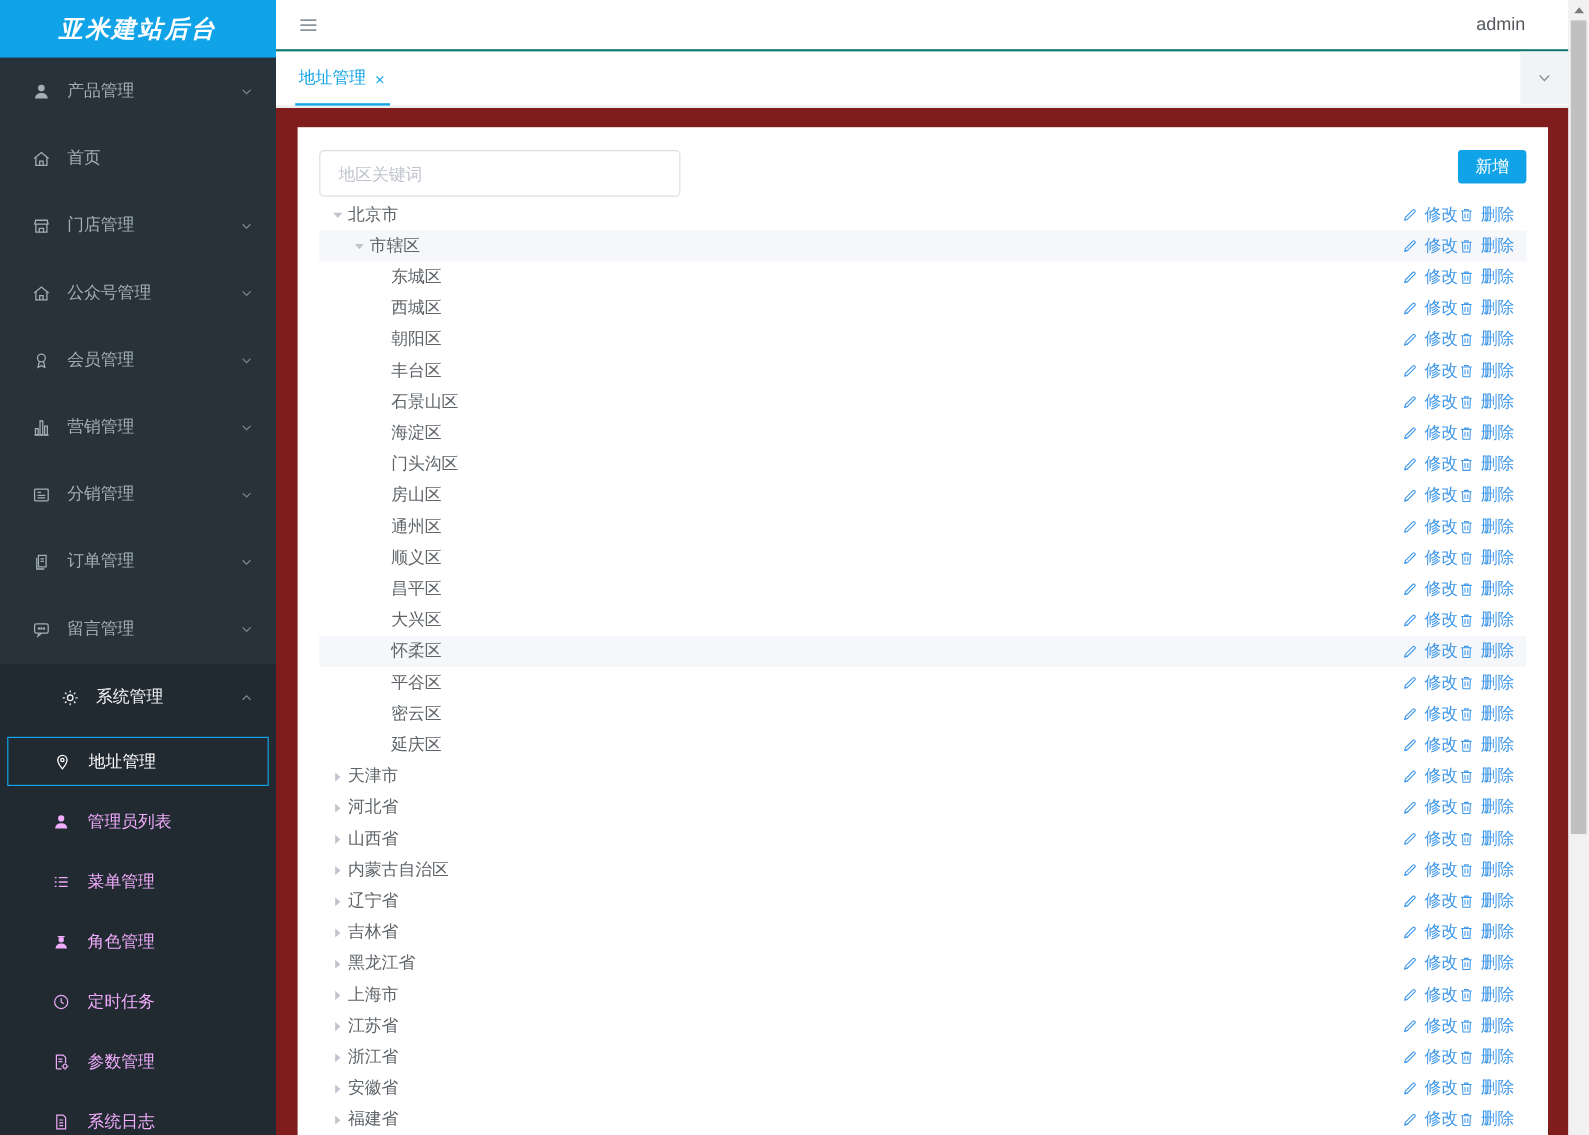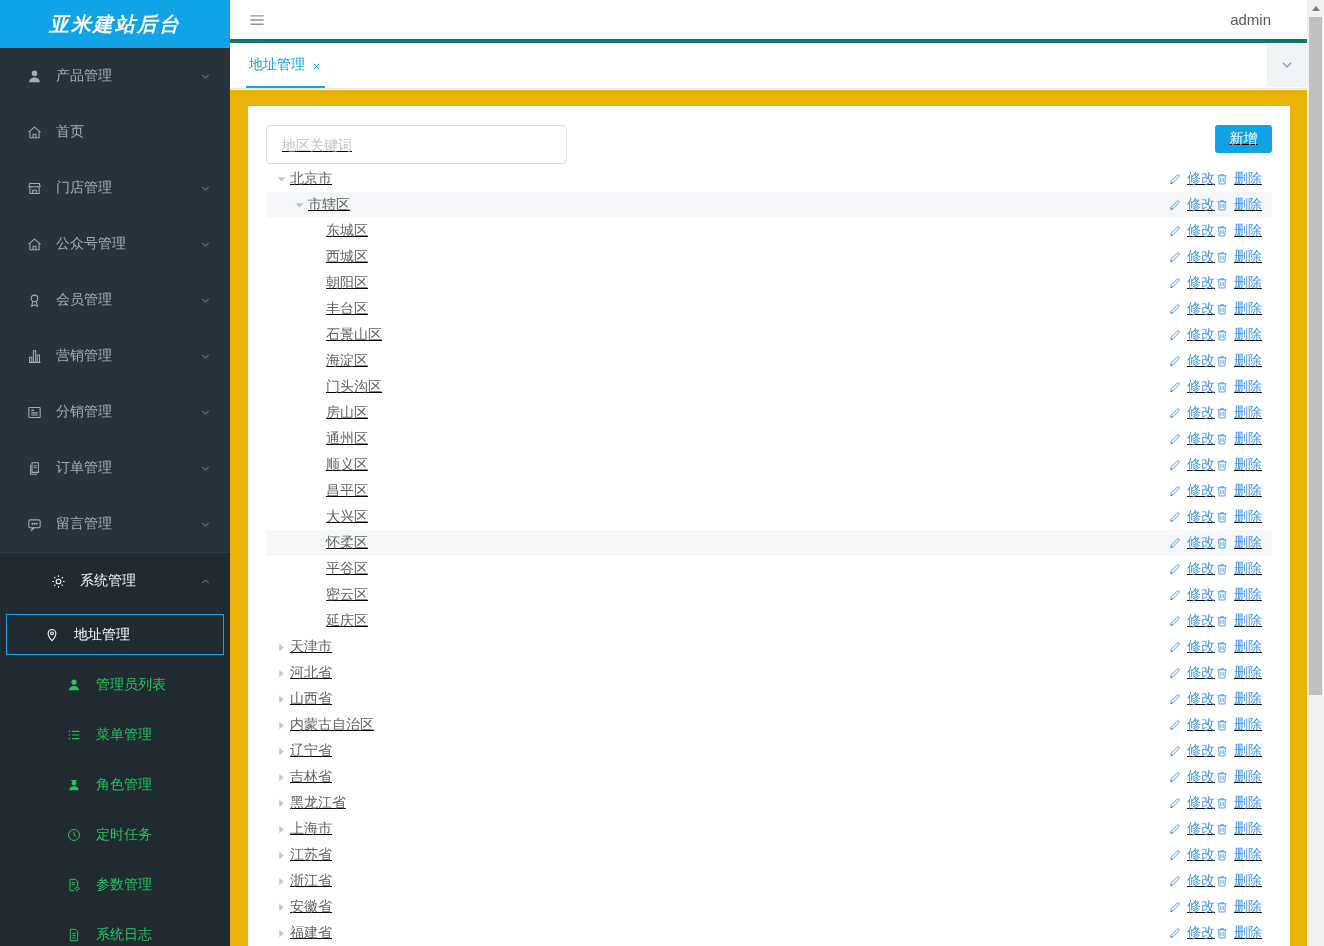--- a/index.html
+++ b/index.html
@@ -10,44 +10,44 @@
   
   .sidebar { position:absolute; left:0; top:0; width:230px; height:100%; background:#28323a; z-index:3; }
   .logo { height:48px; background:#10a3e7; color:#fff; font-size:20px; font-weight:bold;
           display:flex; align-items:center; justify-content:center; letter-spacing:2px;font-style:italic; }
   .menu-item { height:56px; display:flex; align-items:center; padding:0 18px 0 26px;
                color:#a3aeb5; font-size:14px; cursor:pointer; }
   .menu-item .m-icon { width:17px; height:17px; margin-right:13px; flex:none; }
   .menu-item .chevron { margin-left:auto; width:13px; height:13px; color:#7e8a92; }
   .menu-group { background:#212a30; border-top:1px solid rgba(255,255,255,.07); }
   .menu-group > .menu-item { color:#f2f5f7;margin-left:24px; }
-  .sub-item { height:50px; display:flex; align-items:center; padding-left:66px;
-              color:#22c55e; font-size:14px; cursor:pointer; }
+  .sub-item { height:50px; display:flex; align-items:center; padding-left:43px;
+              color:#f0abfc; font-size:14px; cursor:pointer; }
   .sub-item .m-icon { width:16px; height:16px; margin-right:14px; flex:none; }
   .sub-item.active { height:41px; margin:5px 6px 5px 6px; padding-left:37px;
                      border:1px solid #10a3e7; color:#fff; }
   .m-icon svg, .chevron svg, .icon svg { width:100%; height:100%; display:block; }
 
   
   .main { position:absolute; left:230px; top:0; right:17px; height:100%; }
-  .topbar { height:43px; background:#fff; border-bottom:4px solid #0f766e;
+  .topbar { height:43px; background:#fff; border-bottom:2px solid #0f766e;
             display:flex; align-items:center; padding:0 36px 0 17px; }
   .hamburger { width:20px; height:20px; color:#8a949c; cursor:pointer; }
   .username { margin-left:auto; font-size:15px; color:#55595e; }
 
   .tabbar { position:relative; height:46px; background:#fff; border-bottom:1px solid #e6e6e6;
             display:flex; align-items:stretch; }
   .tab { margin-left:16px; display:flex; align-items:center; gap:6px; padding:0 3px;
          color:#10a3e7; font-size:14px; border-bottom:2px solid #10a3e7; cursor:pointer; }
   .tab .close { width:11px; height:11px; color:#10a3e7; }
   .tab-dropdown { position:absolute; right:0; top:0; bottom:1px; width:40px; background:#f1f4f6;
                   display:flex; align-items:center; justify-content:center; cursor:pointer; }
   .tab-dropdown .icon { width:16px; height:16px; color:#8a939b; }
 
-  .content { position:absolute; top:90px; left:0; right:0; bottom:0; background:#eab308; overflow:hidden;text-decoration:underline; }
+  .content { position:absolute; top:90px; left:0; right:0; bottom:0; background:#7f1d1d; overflow:hidden; }
   .card { margin:16px 17px 0 18px; background:#fff; height:900px; padding:19px 18px 0 18px; }
   .toolbar { display:flex; justify-content:space-between; align-items:flex-start; }
   .search-input { width:301px; height:39px; border:1px solid #dcdfe6; border-radius:4px;
                   padding:0 15px; font-size:14px; color:#606266; outline:none;
                   font-family:"Liberation Sans","DejaVu Sans",sans-serif; }
   .search-input::placeholder { color:#c0c4cc; }
   .add-btn { width:57px; height:28px; background:#10a3e7; color:#fff; border:none; border-radius:3px;
              font-size:14px; cursor:pointer; font-family:"Liberation Sans","DejaVu Sans",sans-serif; }
 
   .tree { margin-top:2px; }

